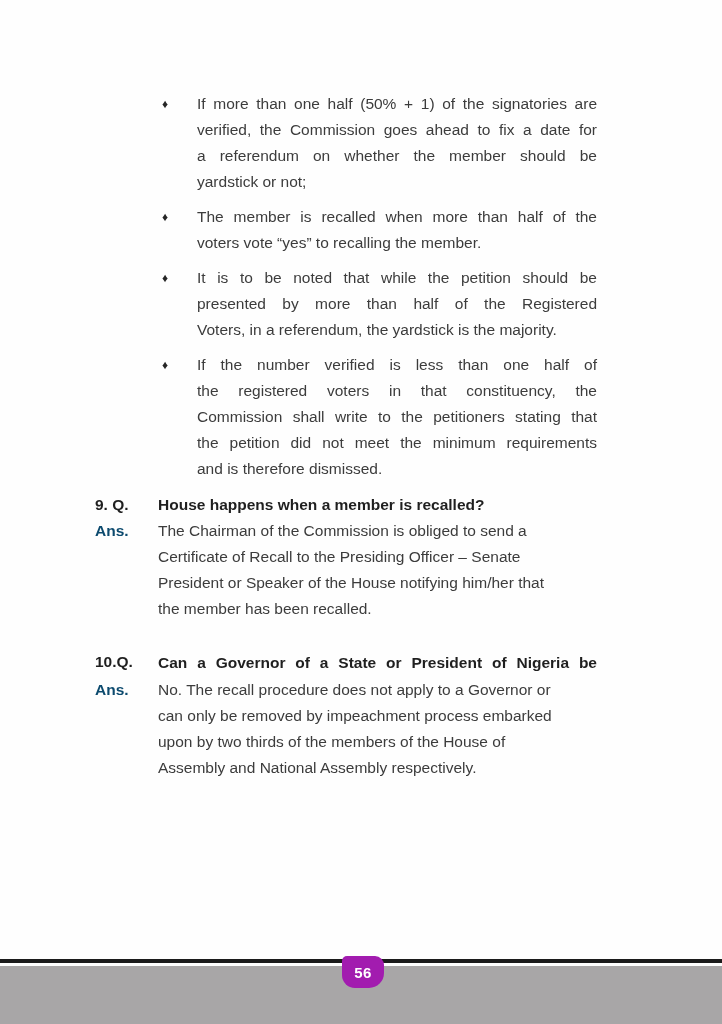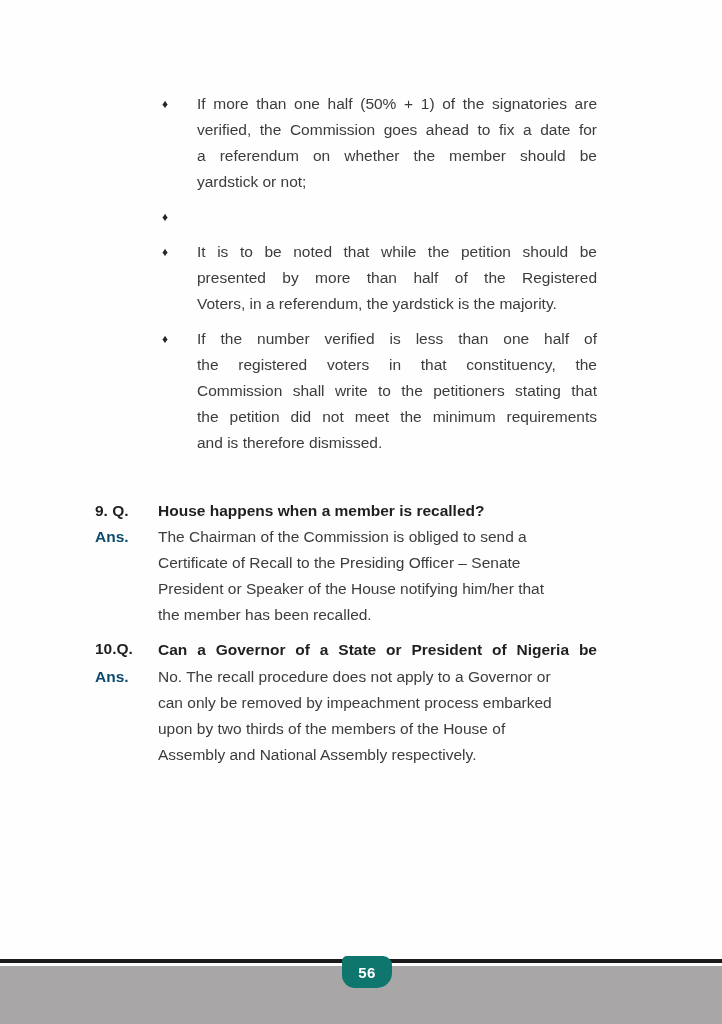--- a/index.html
+++ b/index.html
@@ -41,22 +41,22 @@
     color: #1f1f1f;
   }
   .ans-label {
     width: 63px;
     min-width: 63px;
     font-weight: bold;
     color: #0c4a6e;
   }
   .qa-text { width: 439px; }
   .q-bold .ln { font-weight: bold; color: #1f1f1f; }
-  .qa9 { margin-top: 42px; }
-  .qa10 { margin-top: 8px; }
+  .qa9 { margin-top: 10px; }
+  .qa10 { margin-top: 27px; }
   .q10q .ln { line-height: 28px; }
   .footer-rule {
     position: absolute;
     left: 0;
     top: 959px;
     width: 722px;
     height: 4px;
     background: #1b1b1b;
     z-index: 1;
   }
@@ -66,23 +66,23 @@
     top: 966px;
     width: 722px;
     height: 58px;
     background: #a8a6a7;
     z-index: 0;
   }
   .page-badge {
     position: absolute;
     left: 342px;
     top: 956px;
-    width: 50px;
+    width: 42px;
     height: 32px;
-    background: #0f766e;
+    background: #a21caf;
     border-radius: 5px 9px 15px 13px;
     color: #ffffff;
     font-size: 15px;
     font-weight: bold;
     display: flex;
     align-items: center;
     justify-content: center;
     z-index: 2;
     letter-spacing: 0.5px;
   }
@@ -99,20 +99,24 @@
       <div class="bullet-text">
         <div class="ln just">If more than one half (50% + 1) of the signatories are</div>
         <div class="ln just">verified, the Commission goes ahead to fix a date for</div>
         <div class="ln just">a referendum on whether the member should be</div>
         <div class="ln">yardstick or not;</div>
       </div>
     </div>
 
     <div class="row bullet-row">
       <div class="bullet-cell">♦</div>
+      <div class="bullet-text">
+        <div class="ln just">The member is recalled when more than half of the</div>
+        <div class="ln">voters vote “yes” to recalling the member.</div>
+      </div>
     </div>
 
     <div class="row bullet-row">
       <div class="bullet-cell">♦</div>
       <div class="bullet-text">
         <div class="ln just">It is to be noted that while the petition should be</div>
         <div class="ln just">presented by more than half of the Registered</div>
         <div class="ln">Voters, in a referendum, the yardstick is the majority.</div>
       </div>
     </div>

